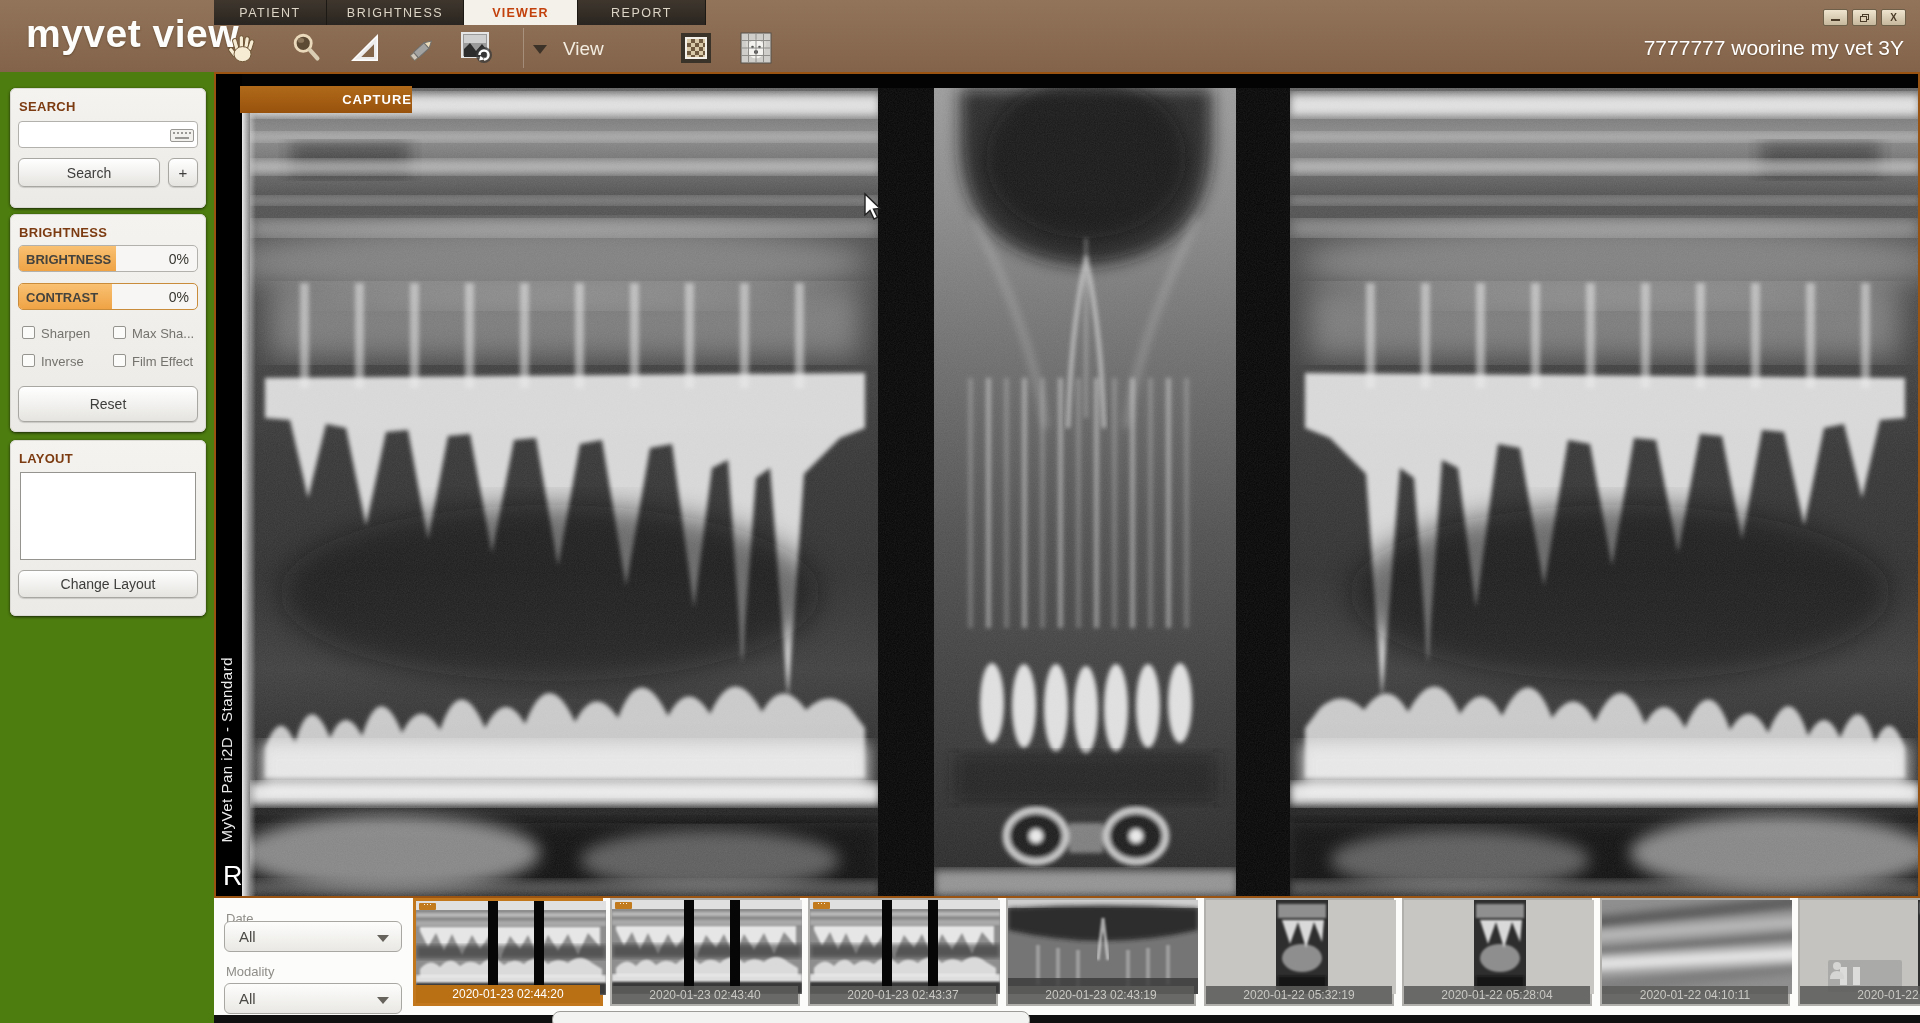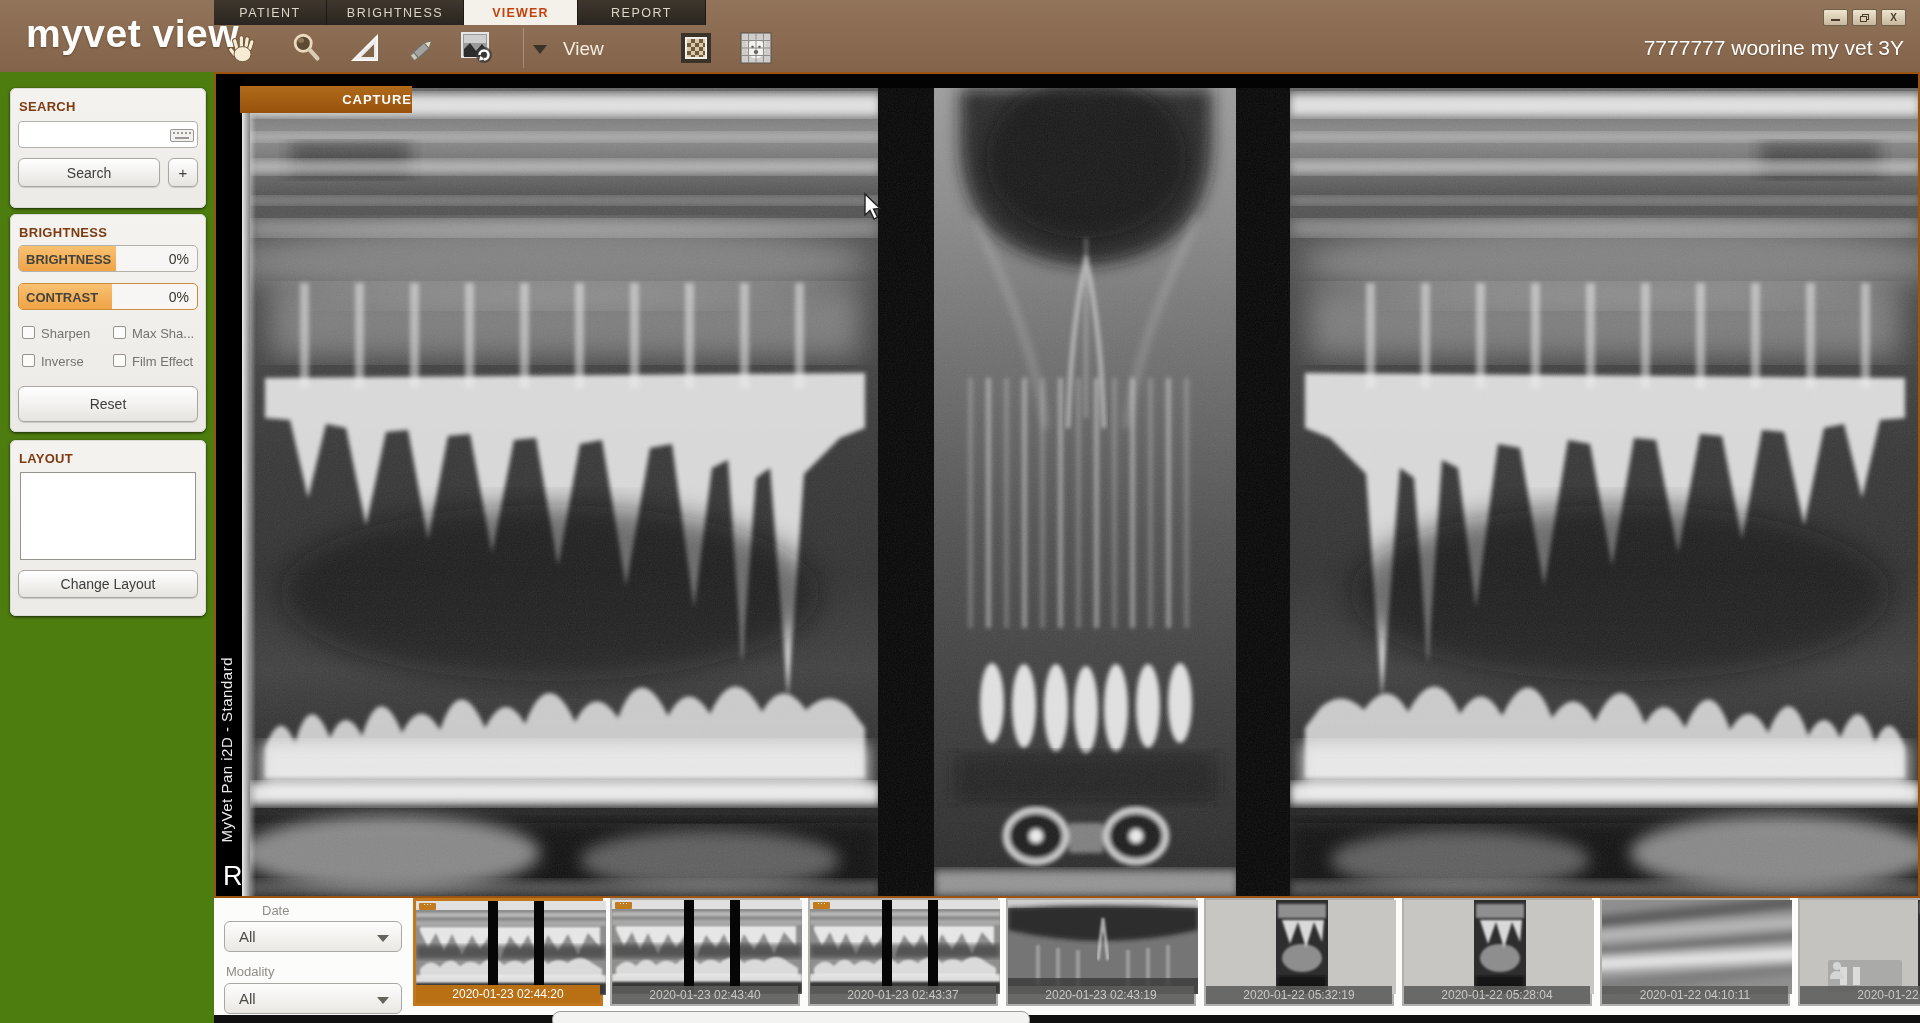--- a/index.html
+++ b/index.html
@@ -93,21 +93,21 @@
   .r-marker { position:absolute; left:7px; bottom:4px; font-size:27px; color:#fff; }
   .capture-tab { position:absolute; left:24px; top:12px; width:172px; height:27px;
                  background:linear-gradient(#b06a1a,#99520c); color:#fff; font-size:13px;
                  font-weight:bold; letter-spacing:1px; text-align:right; line-height:27px; }
   .cursor { position:absolute; left:646px; top:118px; }
 
   
   .bottombar { position:absolute; left:214px; top:898px; width:1706px; height:125px;
                background:#fcfcfa; overflow:hidden; }
   .f-label { position:absolute; left:12px; font-size:13px; color:#8f8d88; }
-  .f-date-label { top:5px;margin-left:36px; } .f-mod-label { top:66px; }
+  .f-date-label { top:13px; } .f-mod-label { top:66px; }
   .dropdown { position:absolute; left:10px; width:178px; height:31px;
               background:linear-gradient(#fdfdfc,#e9e8e4); border:1px solid #a9a7a2;
               border-radius:6px; font-size:15px; color:#4c4a46; line-height:30px;
               padding-left:14px; }
   .dd-date { top:23px; } .dd-mod { top:85px; }
   .dd-arrow { position:absolute; right:12px; top:13px; width:0; height:0;
               border-left:6px solid transparent; border-right:6px solid transparent;
               border-top:7px solid #66625c; }
 
   .thumb { position:absolute; top:0; width:190px; height:108px; background:#c6c5c2;

